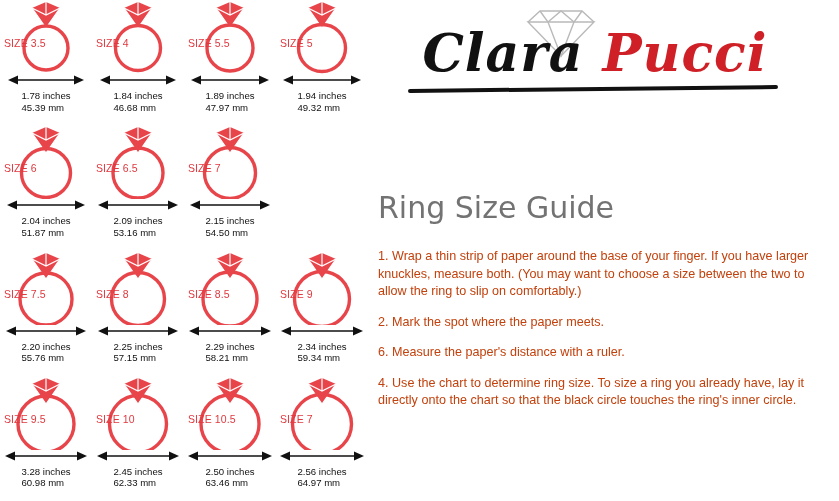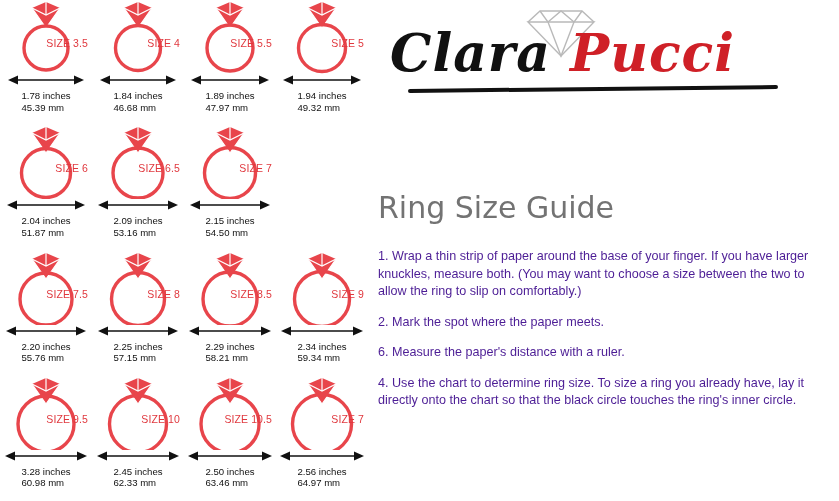--- a/index.html
+++ b/index.html
@@ -49,21 +49,21 @@
     position: relative;
   }
   .ring-svg {
     display: block;
   }
   .ring-label {
     position: absolute;
     left: 0;
     right: 0;
     top: 35px;
-    text-align: right;
+    text-align: left;
     font-size: 10.5px;
     color: #e0383e;
     font-family: "Liberation Sans", sans-serif;
     letter-spacing: 0.1px;
   }
   .arrow-wrap {
     width: 84px;
     height: 14px;
     position: relative;
     margin-top: -1px;
@@ -95,20 +95,21 @@
   .logo-diamond {
     position: absolute;
     left: 140px;
     top: 2px;
   }
   .logo-text {
     position: absolute;
     left: 12px;
     top: 18px;
     width: 410px;
+    text-align: center;
     font-family: "DejaVu Serif", serif;
     font-size: 52px;
     font-style: italic;
     font-weight: bold;
     letter-spacing: 1px;
     white-space: nowrap;
   }
   .logo-clara { color: #111111; }
   .logo-pucci { color: #cf2027; }
   .logo-underline {
@@ -133,21 +134,21 @@
   }
   .steps {
     position: absolute;
     left: 10px;
     top: 248px;
     width: 450px;
   }
   .step {
     font-size: 12.6px;
     line-height: 17.5px;
-    color: #4c1d95;
+    color: #c2410c;
     margin-bottom: 13px;
   }
 </style>
 </head>
 <body>
 
 <div class="page">
 
   <div class="chart">
 

